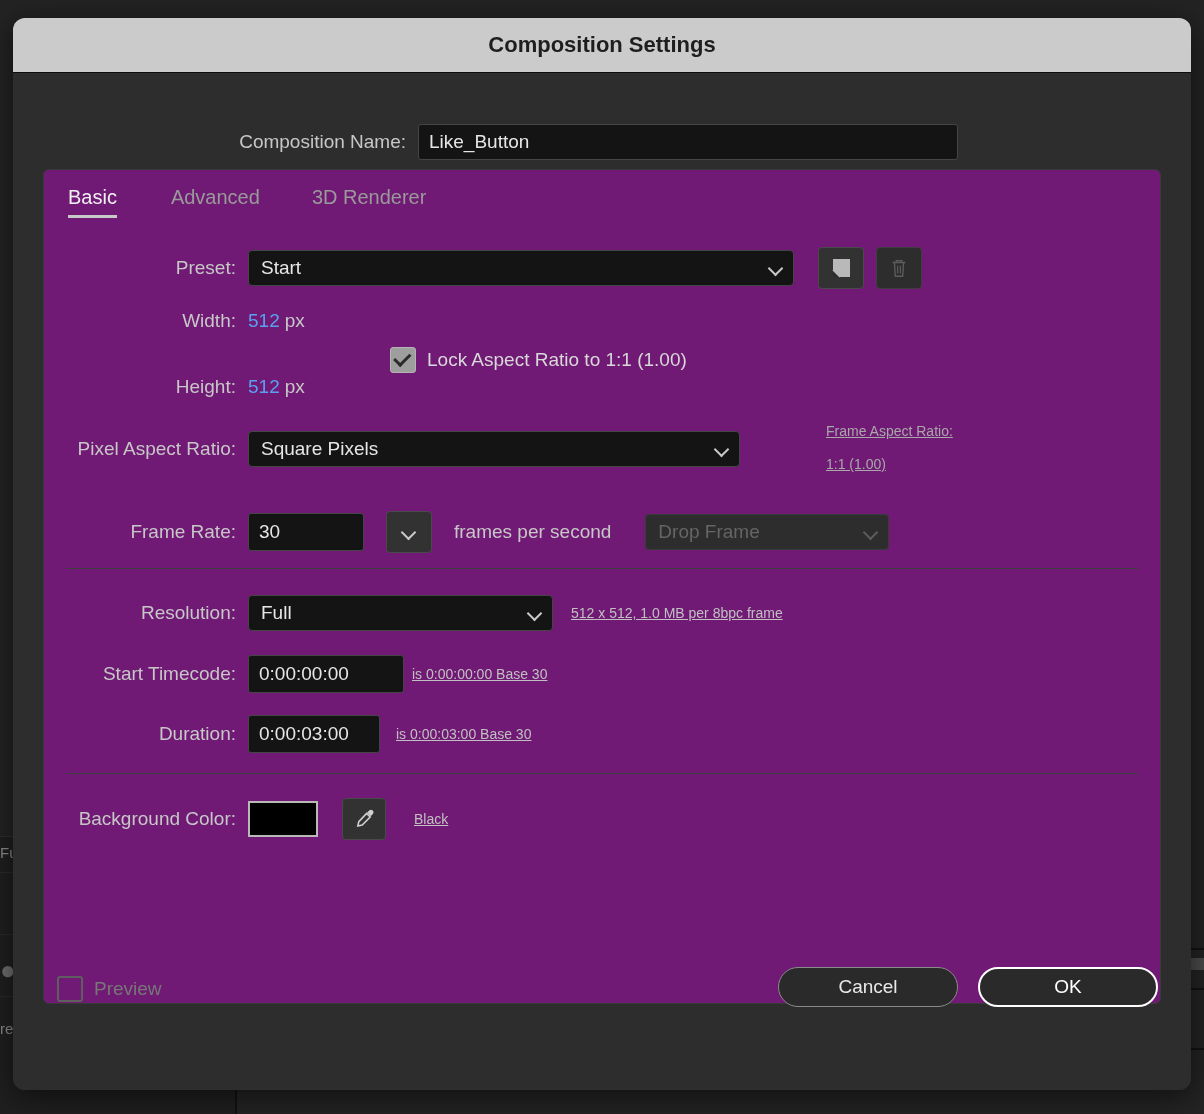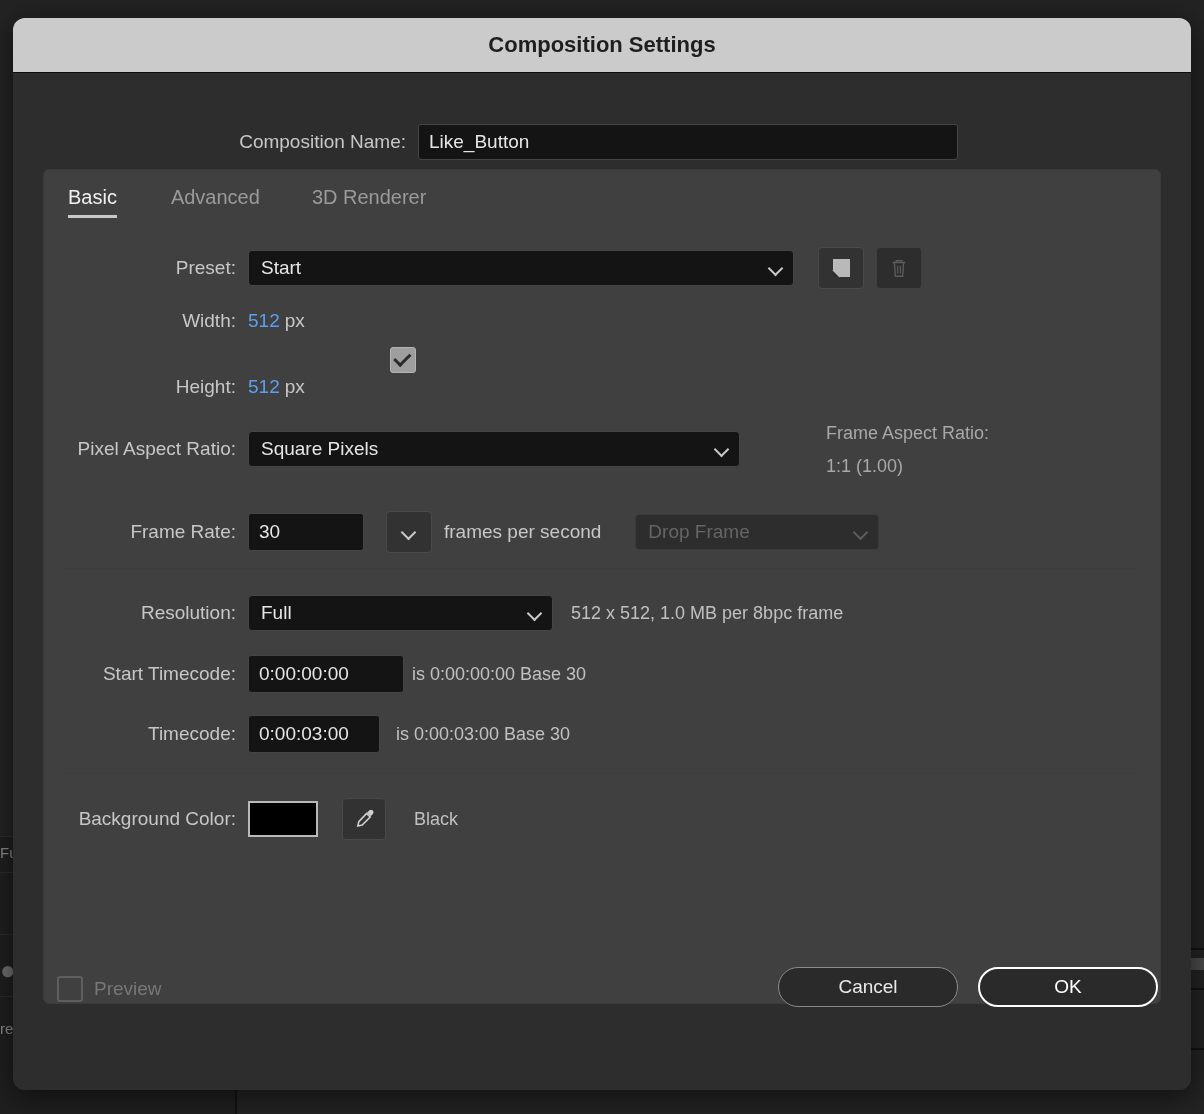--- a/index.html
+++ b/index.html
@@ -74,21 +74,21 @@
     display: flex; align-items: center; padding: 0 10px;
     box-sizing: border-box;
   }
   #comp-name-input { width: 540px; height: 36px; }
 
   
   #tab-panel {
     position: absolute; left: 30px; top: 96px;
     width: 1116px; height: 833px;
     border: 1px solid #3a3a3a; border-radius: 6px;
-    background: #404040;
+    background: #701a75;
   }
   #tabs {
     position: absolute; left: 24px; top: 16px;
     display: flex; align-items: flex-end; gap: 0;
   }
   .tab {
     color: #9a9a9a; font-size: 20px; padding: 0 26px 9px 0; cursor: default;
     position: relative;
   }
   .tab.active { color: #f0f0f0; }
@@ -124,21 +124,21 @@
   .select.disabled .chev::before { border-color: #5c5c5c; }
 
   .icon-btn {
     width: 44px; height: 40px; border: 1px solid #4a4a4a; border-radius: 4px;
     background: #323232; display: flex; align-items: center; justify-content: center;
   }
   .icon-btn.flat { background: #2d2d2d; border-color: #3f3f3f; }
 
   .hot { color: #5aa0f0; font-size: 19px; }
   .unit { color: #c7c7c7; font-size: 19px; margin-left: 5px; }
-  .note { color: #c0c0c0; font-size: 18px; }
+  .note { color: #c0c0c0; font-size: 14px; text-decoration: underline; }
   .note.dim { color: #a8a8a8; }
 
   .checkbox {
     width: 24px; height: 24px; border-radius: 3px;
     background: #9e9e9e; border: 1px solid #b4b4b4;
     display: flex; align-items: center; justify-content: center;
     flex: 0 0 auto;
   }
   .checkbox .tick {
     width: 13px; height: 7px; border-left: 3px solid #2a2a2a; border-bottom: 3px solid #2a2a2a;
@@ -239,20 +239,21 @@
       <div class="row" style="left:0px; top:140px;">
         <div class="lbl">Width:</div>
         <span class="hot">512</span>
         <span class="unit">px</span>
       </div>
 
       <div class="row" style="left:346px; top:177px;">
         <div class="checkbox">
           <div class="tick"></div>
         </div>
+        <div class="check-label">Lock Aspect Ratio to 1:1 (1.00)</div>
       </div>
 
       <div class="row" style="left:0px; top:206px;">
         <div class="lbl">Height:</div>
         <span class="hot">512</span>
         <span class="unit">px</span>
       </div>
 
       <div class="row" style="left:0px; top:261px;">
         <div class="lbl">Pixel Aspect Ratio:</div>
@@ -267,21 +268,21 @@
       <div class="row" style="left:782px; top:286px;">
         <span class="note dim">1:1 (1.00)</span>
       </div>
 
       <div class="row" style="left:0px; top:341px;">
         <div class="lbl">Frame Rate:</div>
         <div class="text-field" style="width:116px; height:38px;">30</div>
         <div class="icon-btn" style="margin-left:22px; width:44px; height:40px;">
           <span class="chev"></span>
         </div>
-        <span class="unit" style="margin-left:12px;">frames per second</span>
+        <span class="unit" style="margin-left:22px;">frames per second</span>
         <div class="select disabled" style="width:244px; margin-left:34px;">
           <span>Drop Frame</span>
           <span class="chev"></span>
         </div>
       </div>
 
       <div class="divider" style="top:398px;"></div>
 
       <div class="row" style="left:0px; top:425px;">
         <div class="lbl">Resolution:</div>
@@ -292,21 +293,21 @@
         <span class="note" style="margin-left:18px;">512 x 512, 1.0 MB per 8bpc frame</span>
       </div>
 
       <div class="row" style="left:0px; top:485px;">
         <div class="lbl">Start Timecode:</div>
         <div class="text-field" style="width:156px; height:38px;">0:00:00:00</div>
         <span class="note" style="margin-left:8px;">is 0:00:00:00  Base 30</span>
       </div>
 
       <div class="row" style="left:0px; top:545px;">
-        <div class="lbl">Timecode:</div>
+        <div class="lbl">Duration:</div>
         <div class="text-field" style="width:132px; height:38px;">0:00:03:00</div>
         <span class="note" style="margin-left:16px;">is 0:00:03:00  Base 30</span>
       </div>
 
       <div class="divider" style="top:603px;"></div>
 
       <div class="row" style="left:0px; top:628px;">
         <div class="lbl">Background Color:</div>
         <div class="swatch"></div>
         <div class="icon-btn" style="margin-left:24px; width:42px; height:40px;">

